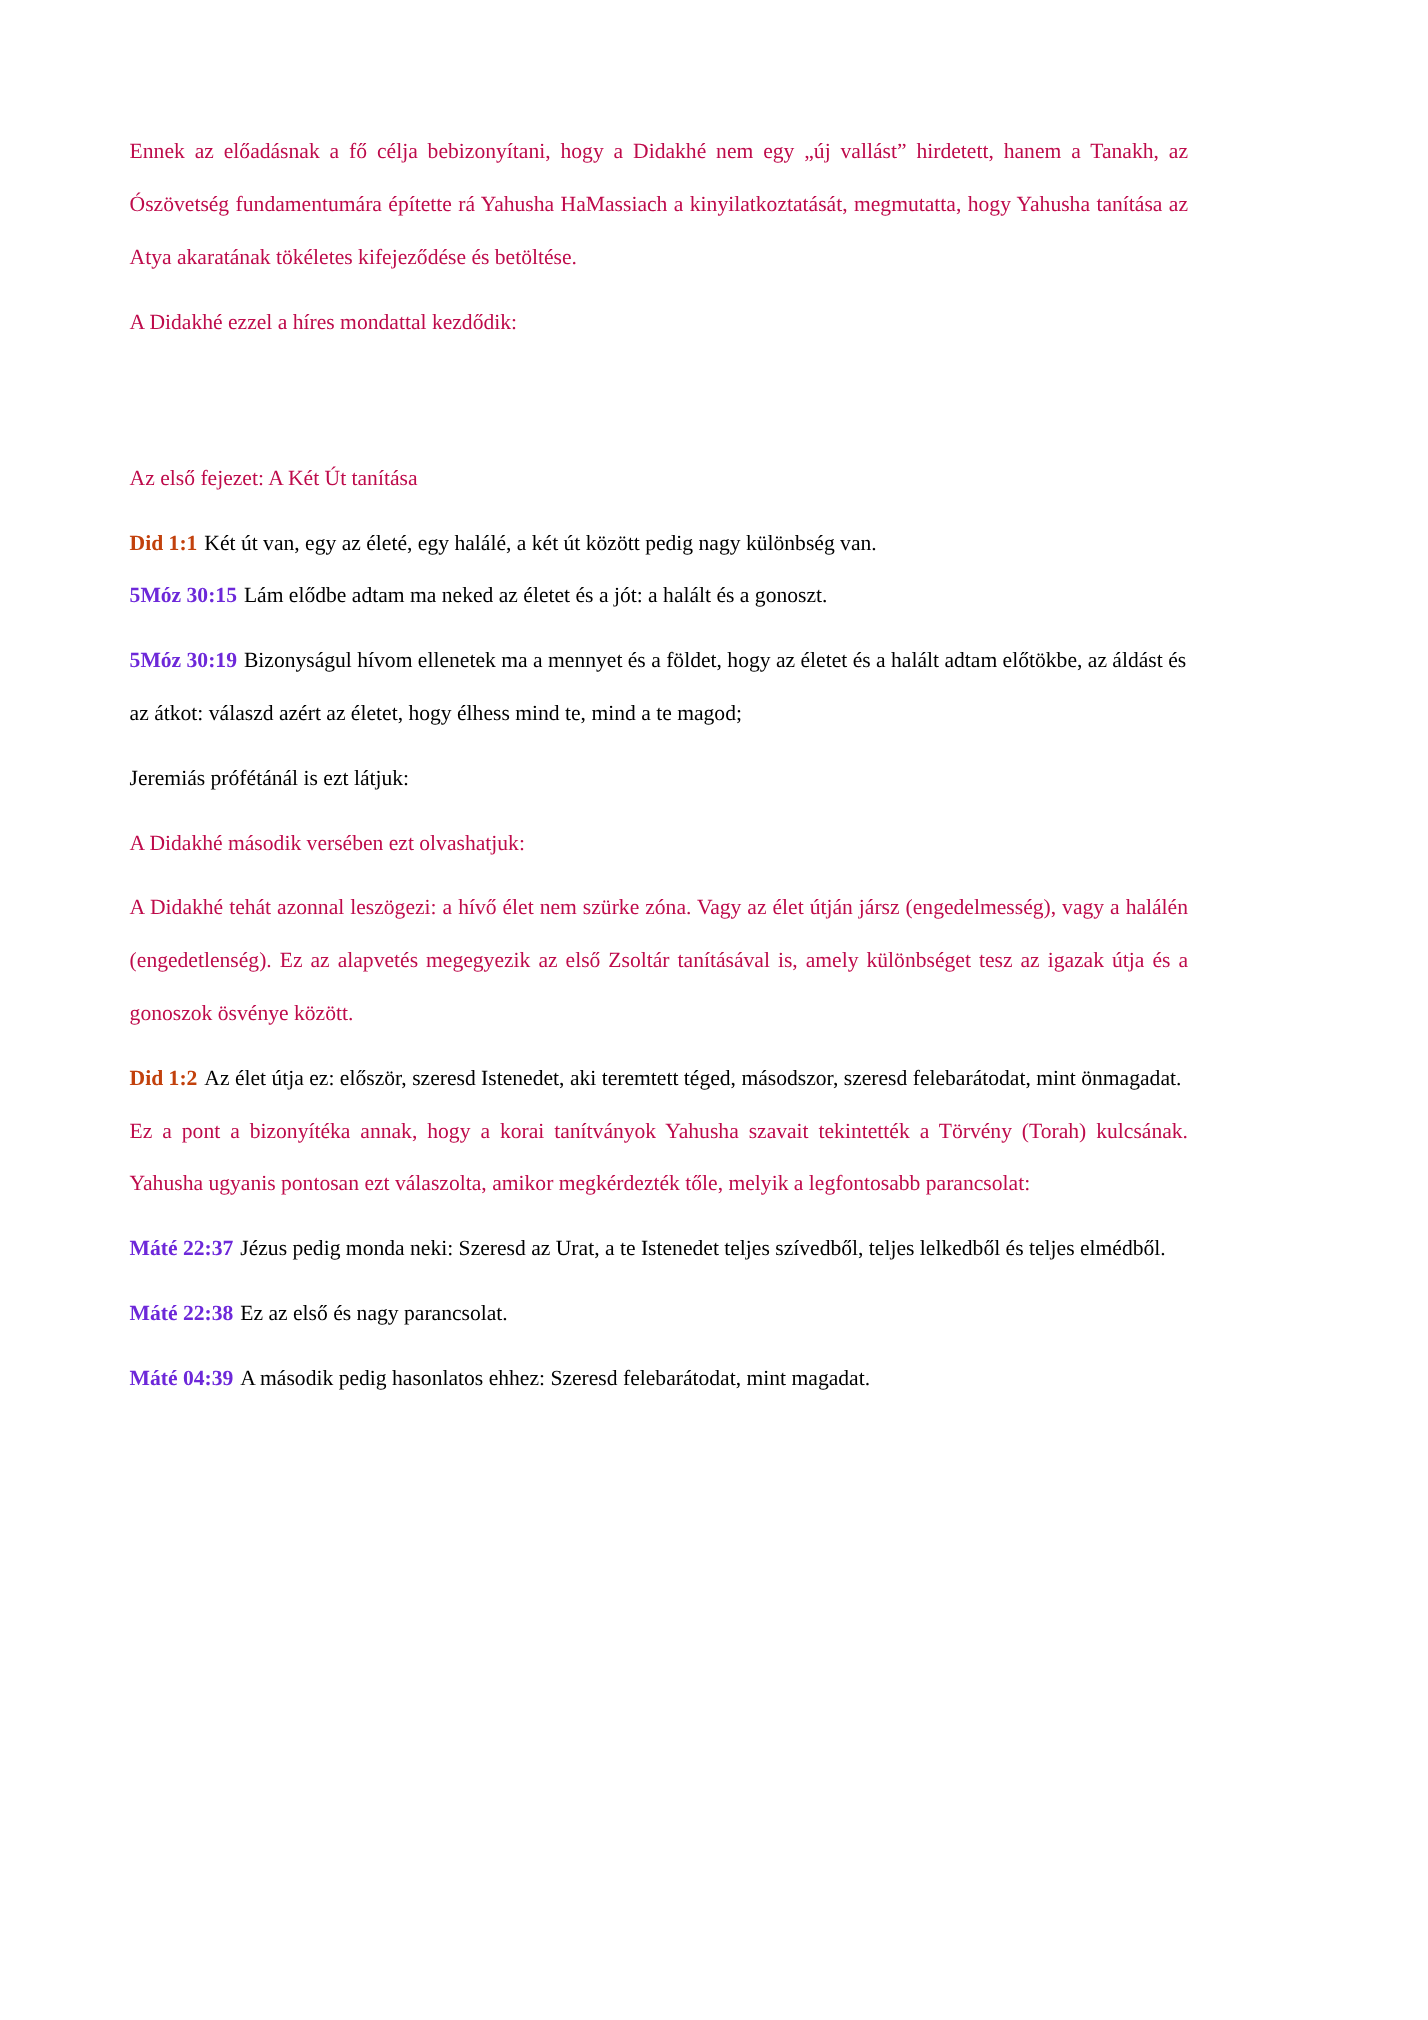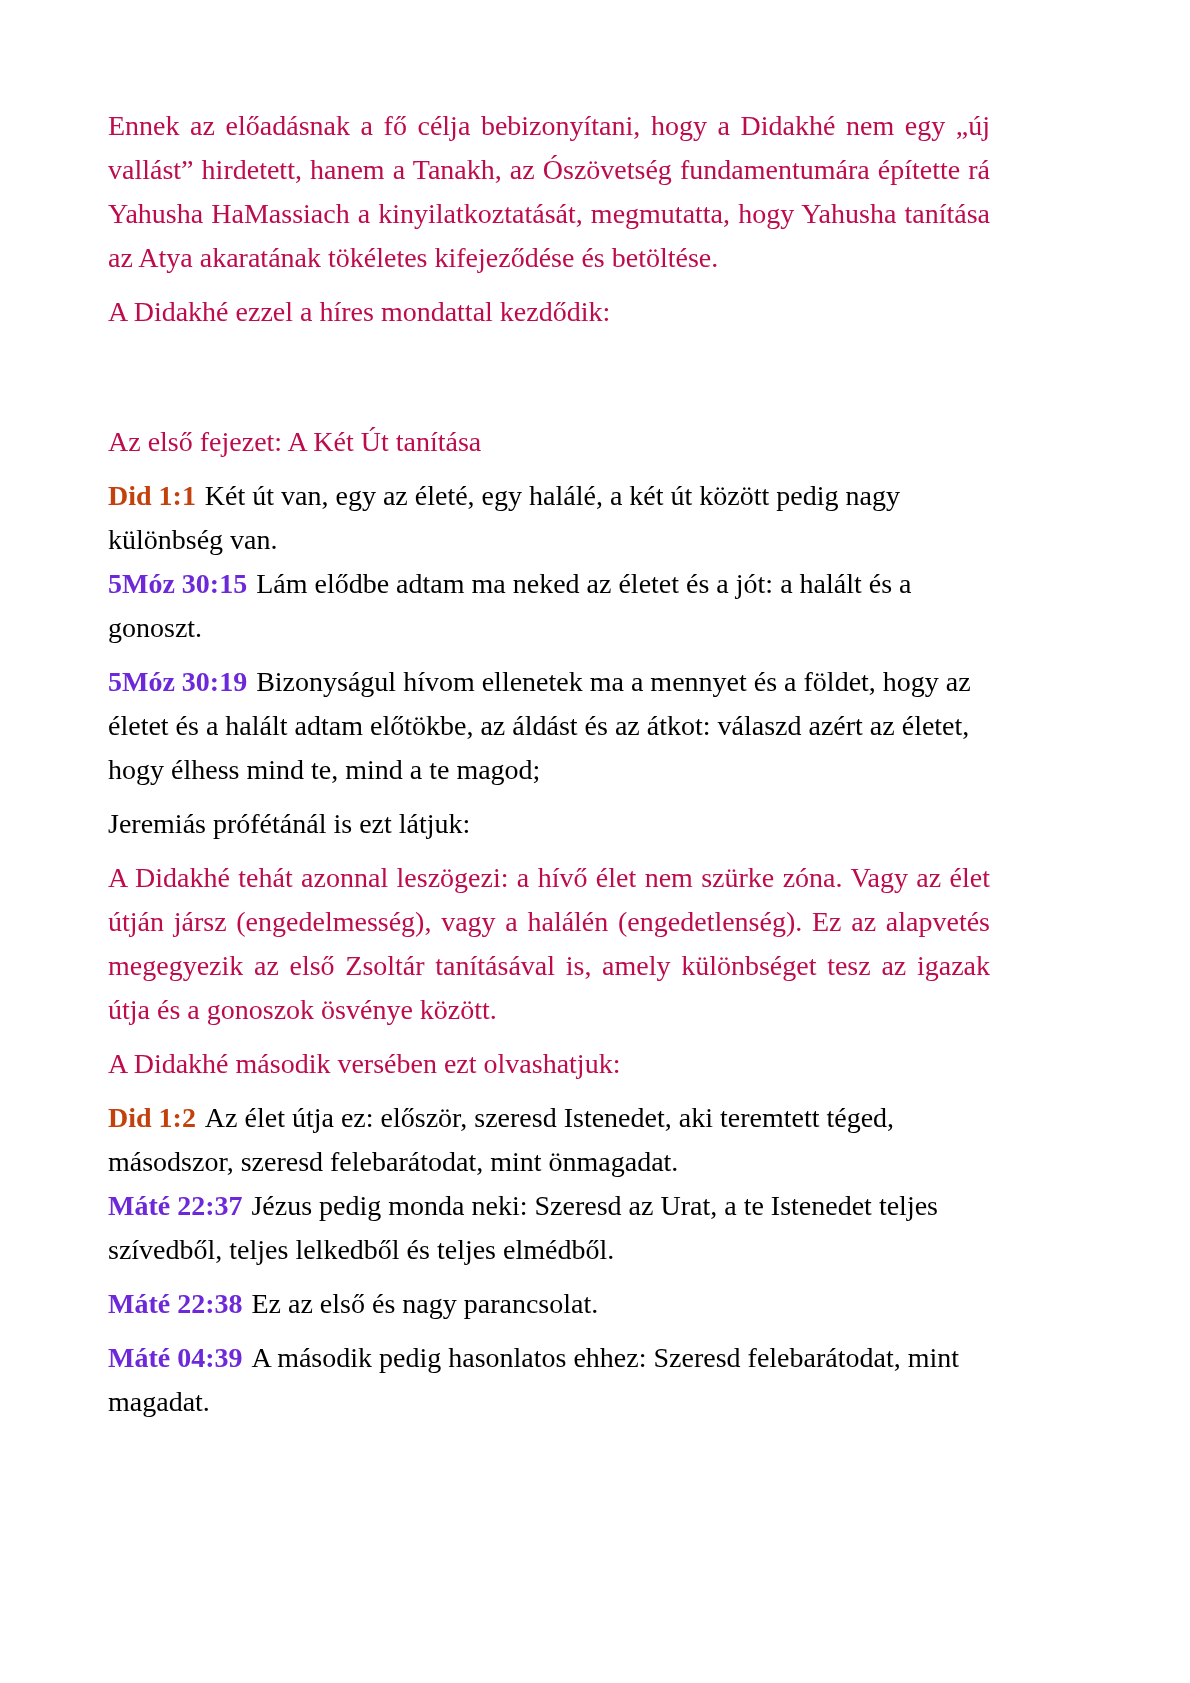--- a/index.html
+++ b/index.html
@@ -8,21 +8,21 @@
     background: #ffffff;
   }
   .page {
     position: relative;
     width: 1098px;
     height: 1683px;
     box-sizing: border-box;
     padding: 104px 108px 40px 108px;
     background: #ffffff;
     font-family: "Liberation Serif", "DejaVu Serif", serif;
-    font-size: 28px;
+    font-size: 18px;
     line-height: 44px;
     color: #000000;
     overflow: hidden;
   }
   .para {
     margin: 0 0 10px 0;
   }
   .justify { text-align: justify; }
   .crimson { color: #BE0B4B; }
   .black   { color: #000000; }
@@ -63,32 +63,35 @@
 
   <p class="para black">
     <span class="ref ref-green">5Móz 30:19</span><span>Bizonyságul hívom ellenetek ma a mennyet és a földet, hogy az életet és a halált adtam előtökbe, az áldást és az átkot: válaszd azért az életet, hogy élhess mind te, mind a te magod;</span>
   </p>
 
   <p class="para black">
     <span>Jeremiás prófétánál is ezt látjuk:</span>
   </p>
 
 
+  <p class="para crimson">
+    <span>A Didakhé második versében ezt olvashatjuk:</span>
+  </p>
+
   <p class="para justify crimson">
     <span>A Didakhé tehát azonnal leszögezi: a hívő élet nem szürke zóna. Vagy az élet útján jársz (engedelmesség), vagy a halálén (engedetlenség). Ez az alapvetés megegyezik az első Zsoltár tanításával is, amely különbséget tesz az igazak útja és a gonoszok ösvénye között.</span>
-  </p>
-
-  <p class="para crimson">
-    <span>A Didakhé második versében ezt olvashatjuk:</span>
   </p>
 
   <p class="para black tight">
     <span class="ref ref-red">Did 1:2</span><span>Az élet útja ez: először, szeresd Istenedet, aki teremtett téged, másodszor, szeresd felebarátodat, mint önmagadat.</span>
   </p>
 
+  <p class="para justify crimson">
+    <span>Ez a pont a bizonyítéka annak, hogy a korai tanítványok Yahusha szavait tekintették a Törvény (Torah) kulcsának. Yahusha ugyanis pontosan ezt válaszolta, amikor megkérdezték tőle, melyik a legfontosabb parancsolat:</span>
+  </p>
 
   <p class="para black">
     <span class="ref ref-green">Máté 22:37</span><span>Jézus pedig monda neki: Szeresd az Urat, a te Istenedet teljes szívedből, teljes lelkedből és teljes elmédből.</span>
   </p>
 
   <p class="para black">
     <span class="ref ref-green">Máté 22:38</span><span>Ez az első és nagy parancsolat.</span>
   </p>
 
   <p class="para black">

